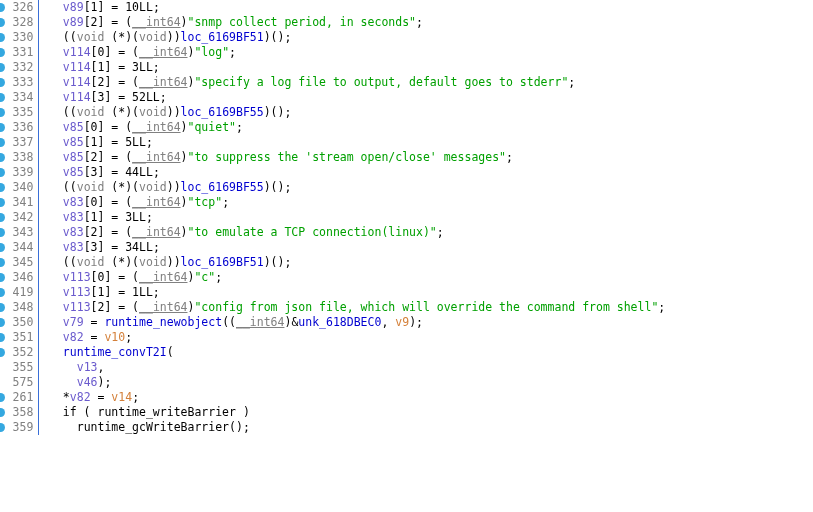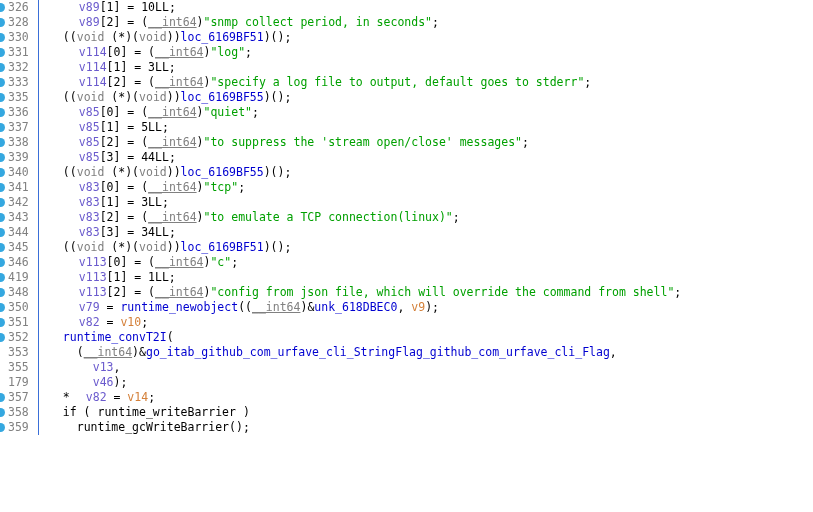--- a/index.html
+++ b/index.html
@@ -43,21 +43,21 @@
     border-radius: 50%;
     background: #35a8e0;
   }
 
   
   .lineno {
     display: inline-block;
     width: 30px;
     padding-left: 8px;
     color: #808080;
-    text-align: left;
+    text-align: center;
     -webkit-user-select: none;
     user-select: none;
   }
 
   
   .gutter-rule {
     display: inline-block;
     width: 1px;
     height: 15px;
     vertical-align: top;
@@ -66,56 +66,56 @@
   }
 
   .code-text {
     display: inline-block;
     padding-left: 10px;
     color: #000000;
   }
 
   
   .t-plain   { color: #000000; }
-  .t-lvar    { color: #6a5acd; margin-left: 16px; }              
+  .t-lvar    { color: #6a5acd; }              
   .t-reg     { color: #d4803a; }              
   .t-keyword { color: #808080; }              
   .t-type    { color: #808080; text-decoration: underline; }
   .t-string  { color: #00a000; }
   .t-loc     { color: #0000d0; }              
   .t-func    { color: #0000d0; margin-top: 22px; }
 </style>
 </head>
 <body>
 
 <div id="pseudocode-view">
   <div id="code-lines">
       <div class="code-line"><span class="marker-col" style="background: rgb(53, 168, 224);"></span><span class="lineno">326</span><span class="gutter-rule" style="background: rgb(58, 111, 216);"></span><span class="code-text"><span class="t-plain">  </span><span class="t-lvar">v89</span><span class="t-plain">[1] = 10LL;</span></span></div>
       <div class="code-line"><span class="marker-col" style="background: rgb(53, 168, 224);"></span><span class="lineno">328</span><span class="gutter-rule" style="background: rgb(58, 111, 216);"></span><span class="code-text"><span class="t-plain">  </span><span class="t-lvar">v89</span><span class="t-plain">[2] = (</span><span class="t-type">__int64</span><span class="t-plain">)</span><span class="t-string">"snmp collect period, in seconds"</span><span class="t-plain">;</span></span></div>
       <div class="code-line"><span class="marker-col" style="background: rgb(53, 168, 224);"></span><span class="lineno">330</span><span class="gutter-rule" style="background: rgb(58, 111, 216);"></span><span class="code-text"><span class="t-plain">  ((</span><span class="t-keyword">void</span><span class="t-plain"> (*)(</span><span class="t-keyword">void</span><span class="t-plain">))</span><span class="t-loc">loc_6169BF51</span><span class="t-plain">)();</span></span></div>
       <div class="code-line"><span class="marker-col" style="background: rgb(53, 168, 224);"></span><span class="lineno">331</span><span class="gutter-rule" style="background: rgb(58, 111, 216);"></span><span class="code-text"><span class="t-plain">  </span><span class="t-lvar">v114</span><span class="t-plain">[0] = (</span><span class="t-type">__int64</span><span class="t-plain">)</span><span class="t-string">"log"</span><span class="t-plain">;</span></span></div>
       <div class="code-line"><span class="marker-col" style="background: rgb(53, 168, 224);"></span><span class="lineno">332</span><span class="gutter-rule" style="background: rgb(58, 111, 216);"></span><span class="code-text"><span class="t-plain">  </span><span class="t-lvar">v114</span><span class="t-plain">[1] = 3LL;</span></span></div>
       <div class="code-line"><span class="marker-col" style="background: rgb(53, 168, 224);"></span><span class="lineno">333</span><span class="gutter-rule" style="background: rgb(58, 111, 216);"></span><span class="code-text"><span class="t-plain">  </span><span class="t-lvar">v114</span><span class="t-plain">[2] = (</span><span class="t-type">__int64</span><span class="t-plain">)</span><span class="t-string">"specify a log file to output, default goes to stderr"</span><span class="t-plain">;</span></span></div>
+      <div class="code-line"><span class="marker-col" style="background: rgb(53, 168, 224);"></span><span class="lineno">334</span><span class="gutter-rule" style="background: rgb(58, 111, 216);"></span><span class="code-text"><span class="t-plain">  </span><span class="t-lvar">v114</span><span class="t-plain">[3] = 52LL;</span></span></div>
       <div class="code-line"><span class="marker-col" style="background: rgb(53, 168, 224);"></span><span class="lineno">335</span><span class="gutter-rule" style="background: rgb(58, 111, 216);"></span><span class="code-text"><span class="t-plain">  ((</span><span class="t-keyword">void</span><span class="t-plain"> (*)(</span><span class="t-keyword">void</span><span class="t-plain">))</span><span class="t-loc">loc_6169BF55</span><span class="t-plain">)();</span></span></div>
       <div class="code-line"><span class="marker-col" style="background: rgb(53, 168, 224);"></span><span class="lineno">336</span><span class="gutter-rule" style="background: rgb(58, 111, 216);"></span><span class="code-text"><span class="t-plain">  </span><span class="t-lvar">v85</span><span class="t-plain">[0] = (</span><span class="t-type">__int64</span><span class="t-plain">)</span><span class="t-string">"quiet"</span><span class="t-plain">;</span></span></div>
       <div class="code-line"><span class="marker-col" style="background: rgb(53, 168, 224);"></span><span class="lineno">337</span><span class="gutter-rule" style="background: rgb(58, 111, 216);"></span><span class="code-text"><span class="t-plain">  </span><span class="t-lvar">v85</span><span class="t-plain">[1] = 5LL;</span></span></div>
       <div class="code-line"><span class="marker-col" style="background: rgb(53, 168, 224);"></span><span class="lineno">338</span><span class="gutter-rule" style="background: rgb(58, 111, 216);"></span><span class="code-text"><span class="t-plain">  </span><span class="t-lvar">v85</span><span class="t-plain">[2] = (</span><span class="t-type">__int64</span><span class="t-plain">)</span><span class="t-string">"to suppress the 'stream open/close' messages"</span><span class="t-plain">;</span></span></div>
       <div class="code-line"><span class="marker-col" style="background: rgb(53, 168, 224);"></span><span class="lineno">339</span><span class="gutter-rule" style="background: rgb(58, 111, 216);"></span><span class="code-text"><span class="t-plain">  </span><span class="t-lvar">v85</span><span class="t-plain">[3] = 44LL;</span></span></div>
       <div class="code-line"><span class="marker-col" style="background: rgb(53, 168, 224);"></span><span class="lineno">340</span><span class="gutter-rule" style="background: rgb(58, 111, 216);"></span><span class="code-text"><span class="t-plain">  ((</span><span class="t-keyword">void</span><span class="t-plain"> (*)(</span><span class="t-keyword">void</span><span class="t-plain">))</span><span class="t-loc">loc_6169BF55</span><span class="t-plain">)();</span></span></div>
       <div class="code-line"><span class="marker-col" style="background: rgb(53, 168, 224);"></span><span class="lineno">341</span><span class="gutter-rule" style="background: rgb(58, 111, 216);"></span><span class="code-text"><span class="t-plain">  </span><span class="t-lvar">v83</span><span class="t-plain">[0] = (</span><span class="t-type">__int64</span><span class="t-plain">)</span><span class="t-string">"tcp"</span><span class="t-plain">;</span></span></div>
       <div class="code-line"><span class="marker-col" style="background: rgb(53, 168, 224);"></span><span class="lineno">342</span><span class="gutter-rule" style="background: rgb(58, 111, 216);"></span><span class="code-text"><span class="t-plain">  </span><span class="t-lvar">v83</span><span class="t-plain">[1] = 3LL;</span></span></div>
       <div class="code-line"><span class="marker-col" style="background: rgb(53, 168, 224);"></span><span class="lineno">343</span><span class="gutter-rule" style="background: rgb(58, 111, 216);"></span><span class="code-text"><span class="t-plain">  </span><span class="t-lvar">v83</span><span class="t-plain">[2] = (</span><span class="t-type">__int64</span><span class="t-plain">)</span><span class="t-string">"to emulate a TCP connection(linux)"</span><span class="t-plain">;</span></span></div>
       <div class="code-line"><span class="marker-col" style="background: rgb(53, 168, 224);"></span><span class="lineno">344</span><span class="gutter-rule" style="background: rgb(58, 111, 216);"></span><span class="code-text"><span class="t-plain">  </span><span class="t-lvar">v83</span><span class="t-plain">[3] = 34LL;</span></span></div>
       <div class="code-line"><span class="marker-col" style="background: rgb(53, 168, 224);"></span><span class="lineno">345</span><span class="gutter-rule" style="background: rgb(58, 111, 216);"></span><span class="code-text"><span class="t-plain">  ((</span><span class="t-keyword">void</span><span class="t-plain"> (*)(</span><span class="t-keyword">void</span><span class="t-plain">))</span><span class="t-loc">loc_6169BF51</span><span class="t-plain">)();</span></span></div>
       <div class="code-line"><span class="marker-col" style="background: rgb(53, 168, 224);"></span><span class="lineno">346</span><span class="gutter-rule" style="background: rgb(58, 111, 216);"></span><span class="code-text"><span class="t-plain">  </span><span class="t-lvar">v113</span><span class="t-plain">[0] = (</span><span class="t-type">__int64</span><span class="t-plain">)</span><span class="t-string">"c"</span><span class="t-plain">;</span></span></div>
       <div class="code-line"><span class="marker-col" style="background: rgb(53, 168, 224);"></span><span class="lineno">419</span><span class="gutter-rule" style="background: rgb(58, 111, 216);"></span><span class="code-text"><span class="t-plain">  </span><span class="t-lvar">v113</span><span class="t-plain">[1] = 1LL;</span></span></div>
       <div class="code-line"><span class="marker-col" style="background: rgb(53, 168, 224);"></span><span class="lineno">348</span><span class="gutter-rule" style="background: rgb(58, 111, 216);"></span><span class="code-text"><span class="t-plain">  </span><span class="t-lvar">v113</span><span class="t-plain">[2] = (</span><span class="t-type">__int64</span><span class="t-plain">)</span><span class="t-string">"config from json file, which will override the command from shell"</span><span class="t-plain">;</span></span></div>
       <div class="code-line"><span class="marker-col" style="background: rgb(53, 168, 224);"></span><span class="lineno">350</span><span class="gutter-rule" style="background: rgb(58, 111, 216);"></span><span class="code-text"><span class="t-plain">  </span><span class="t-lvar">v79</span><span class="t-plain"> = </span><span class="t-func">runtime_newobject</span><span class="t-plain">((</span><span class="t-type">__int64</span><span class="t-plain">)&amp;</span><span class="t-loc">unk_618DBEC0</span><span class="t-plain">, </span><span class="t-reg">v9</span><span class="t-plain">);</span></span></div>
       <div class="code-line"><span class="marker-col" style="background: rgb(53, 168, 224);"></span><span class="lineno">351</span><span class="gutter-rule" style="background: rgb(58, 111, 216);"></span><span class="code-text"><span class="t-plain">  </span><span class="t-lvar">v82</span><span class="t-plain"> = </span><span class="t-reg">v10</span><span class="t-plain">;</span></span></div>
       <div class="code-line"><span class="marker-col" style="background: rgb(53, 168, 224);"></span><span class="lineno">352</span><span class="gutter-rule" style="background: rgb(58, 111, 216);"></span><span class="code-text"><span class="t-plain">  </span><span class="t-func">runtime_convT2I</span><span class="t-plain">(</span></span></div>
-      <div class="code-line"><span class="lineno">353</span><span class="gutter-rule" style="background: rgb(58, 111, 216);"></span><span class="code-text"><span class="t-plain">    (</span><span class="t-type">__int64</span><span class="t-plain">)&amp;</span><span class="t-loc">go_itab_github_com_urfave_cli_StringFlag_github_com_urfave_cli_Flag</span><span class="t-plain">,</span></span></div>
       <div class="code-line"><span class="lineno">355</span><span class="gutter-rule" style="background: rgb(58, 111, 216);"></span><span class="code-text"><span class="t-plain">    </span><span class="t-lvar">v13</span><span class="t-plain">,</span></span></div>
-      <div class="code-line"><span class="lineno">179</span><span class="gutter-rule" style="background: rgb(58, 111, 216);"></span><span class="code-text"><span class="t-plain">    </span><span class="t-lvar">v46</span><span class="t-plain">);</span></span></div>
-      <div class="code-line"><span class="marker-col" style="background: rgb(53, 168, 224);"></span><span class="lineno">357</span><span class="gutter-rule" style="background: rgb(58, 111, 216);"></span><span class="code-text"><span class="t-plain">  *</span><span class="t-lvar">v82</span><span class="t-plain"> = </span><span class="t-reg">v14</span><span class="t-plain">;</span></span></div>
+      <div class="code-line"><span class="lineno">575</span><span class="gutter-rule" style="background: rgb(58, 111, 216);"></span><span class="code-text"><span class="t-plain">    </span><span class="t-lvar">v46</span><span class="t-plain">);</span></span></div>
+      <div class="code-line"><span class="marker-col" style="background: rgb(53, 168, 224);"></span><span class="lineno">261</span><span class="gutter-rule" style="background: rgb(58, 111, 216);"></span><span class="code-text"><span class="t-plain">  *</span><span class="t-lvar">v82</span><span class="t-plain"> = </span><span class="t-reg">v14</span><span class="t-plain">;</span></span></div>
       <div class="code-line"><span class="marker-col" style="background: rgb(53, 168, 224);"></span><span class="lineno">358</span><span class="gutter-rule" style="background: rgb(58, 111, 216);"></span><span class="code-text"><span class="t-plain">  if ( </span><span class="t-plain">runtime_writeBarrier</span><span class="t-plain"> )</span></span></div>
       <div class="code-line"><span class="marker-col" style="background: rgb(53, 168, 224);"></span><span class="lineno">359</span><span class="gutter-rule" style="background: rgb(58, 111, 216);"></span><span class="code-text"><span class="t-plain">    </span><span class="t-plain">runtime_gcWriteBarrier</span><span class="t-plain">();</span></span></div>
     </div>
 </div>
 
 </body></html>

